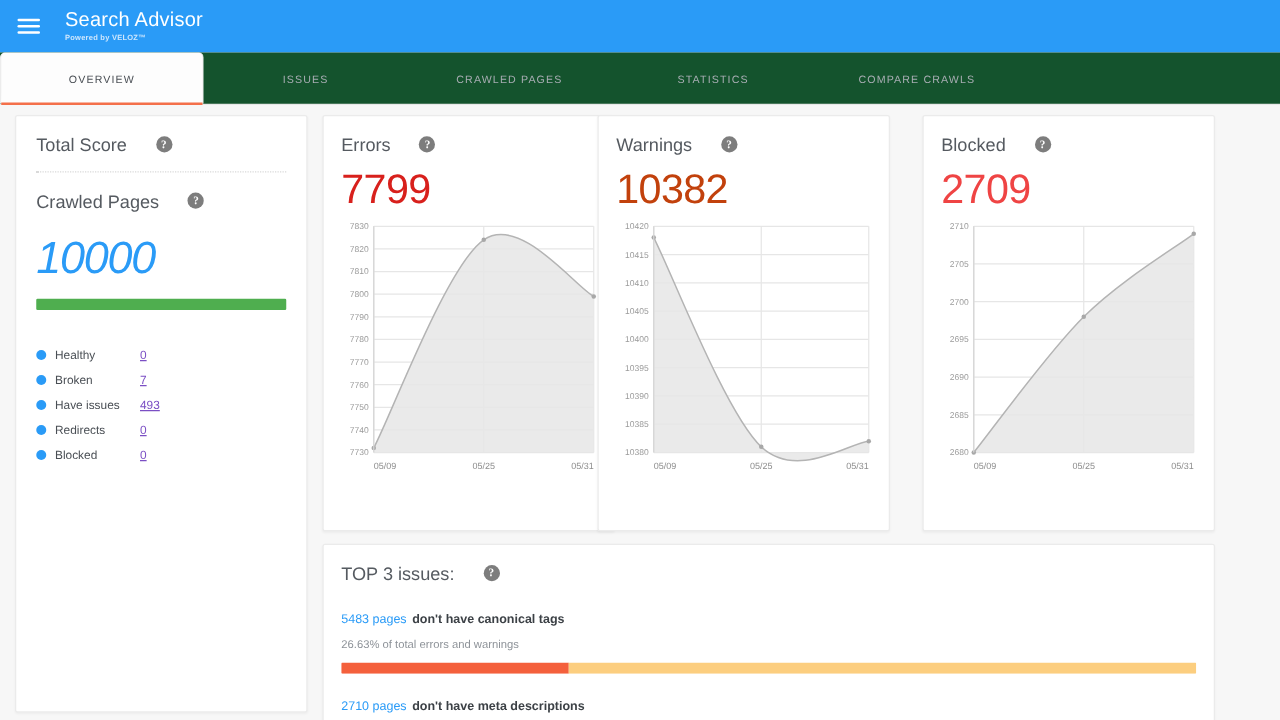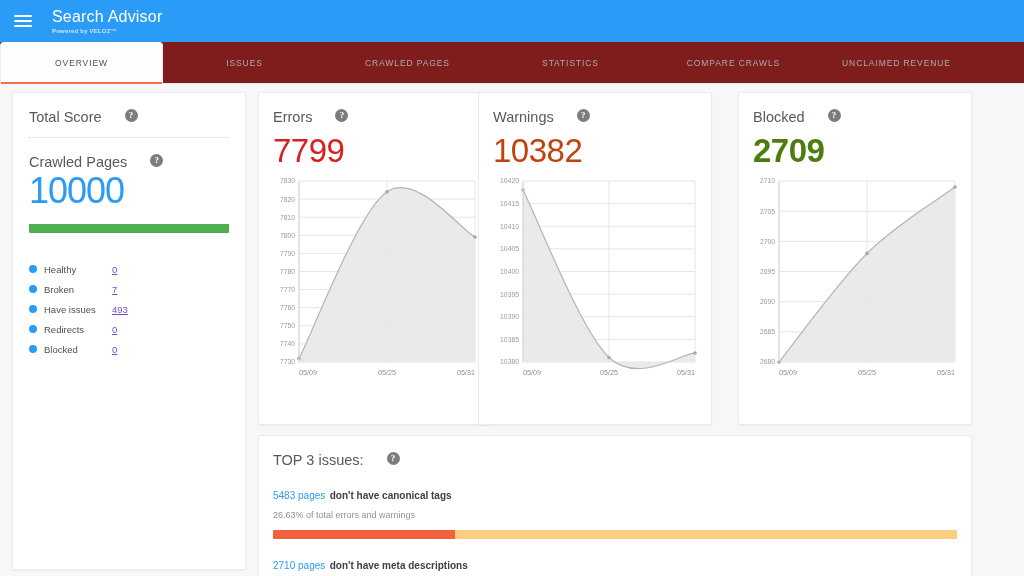--- a/index.html
+++ b/index.html
@@ -26,21 +26,21 @@
     letter-spacing: .2px;
   }
   .brand-sub {
     color: #cfe7fd; font-size: 6px; font-weight: bold;
     letter-spacing: .2px; margin-top: 3px;
   }
 
   
   .tabbar {
     position: absolute; left: 0; top: 42px; width: 1024px; height: 42px;
-    background: #7f1d1d; border-bottom: 1px solid #e8e8e8;
+    background: #14532d; border-bottom: 1px solid #e8e8e8;
     display: flex; align-items: stretch;
   }
   .tab {
     flex: 0 0 163px; display: flex; align-items: center; justify-content: center;
     font-size: 8.5px; letter-spacing: .9px; color: #a8adb3;
     cursor: pointer; position: relative;
   }
   .tab.active {
     color: #4a4f55; background: #fdfdfd;
     border-left: 1px solid #ececec; border-right: 1px solid #ececec;
@@ -97,21 +97,21 @@
     width: 8px; height: 8px; border-radius: 50%;
     background: #2a9bf7; margin-right: 7px; flex: 0 0 8px;
   }
   .legend-label { width: 68px; }
   .legend-val { color: #7b4fc4; text-decoration: underline; cursor: pointer; font-size: 9.5px; }
 
   
   .stat-num { font-size: 33px; font-weight: normal; line-height: 1.1; letter-spacing: -.5px; }
   .stat-num.err  { color: #d8201c; }
   .stat-num.warn { color: #c2410c; }
-  .stat-num.note { color: #4d7c0f; font-weight: bold; }
+  .stat-num.note { color: #ef4444; }
   .chart-box { position: relative; width: 214px; height: 205px; margin: 6px 0 0 8px; }
   .chart-box svg { display: block; }
   .ytick { font-size: 6.8px; fill: #9b9b9b; }
   .xtick { font-size: 7.2px; fill: #8e8e8e; }
 
   
   .issue-link { color: #2a9bf7; font-size: 10px; cursor: pointer; }
   .issue-text { color: #3c4146; font-size: 10px; font-weight: bold; }
   .issue-pct  { color: #8e9399; font-size: 9px; margin-top: 7px; }
   .issue-bar  { height: 9px; margin-top: 10px; display: flex; border-radius: 1px; overflow: hidden; }
@@ -132,40 +132,39 @@
     <div class="brand-sub">Powered by VELOZ™</div>
   </div>
 </div>
 
 <div class="tabbar">
   <div class="tab active">OVERVIEW</div>
   <div class="tab">ISSUES</div>
   <div class="tab">CRAWLED PAGES</div>
   <div class="tab">STATISTICS</div>
   <div class="tab">COMPARE CRAWLS</div>
-  <div class="tab">UNCLAIMED REVENUE</div>
 </div>
 
 <div class="card" id="card-left">
   <div style="padding:16px 16px 0 16px;">
     <div class="card-title">
       <span>Total Score</span>
       <span class="help">?</span>
     </div>
   </div>
 
 
   <div class="divider-dotted"></div>
 
   <div style="padding:16px 16px 0 16px;">
     <div class="card-title">
       <span>Crawled Pages</span>
       <span class="help">?</span>
     </div>
-    <div class="big-num" style="margin-top:0;">10000</div>
+    <div class="big-num" style="margin-top:15px;font-style:italic;">10000</div>
     <div class="bar-green" style="margin-top:12px;"></div>
 
     <div class="legend">
       <div class="legend-row">
         <span class="dot"></span>
         <span class="legend-label">Healthy</span>
         <span class="legend-val">0</span>
       </div>
       <div class="legend-row">
         <span class="dot"></span>

